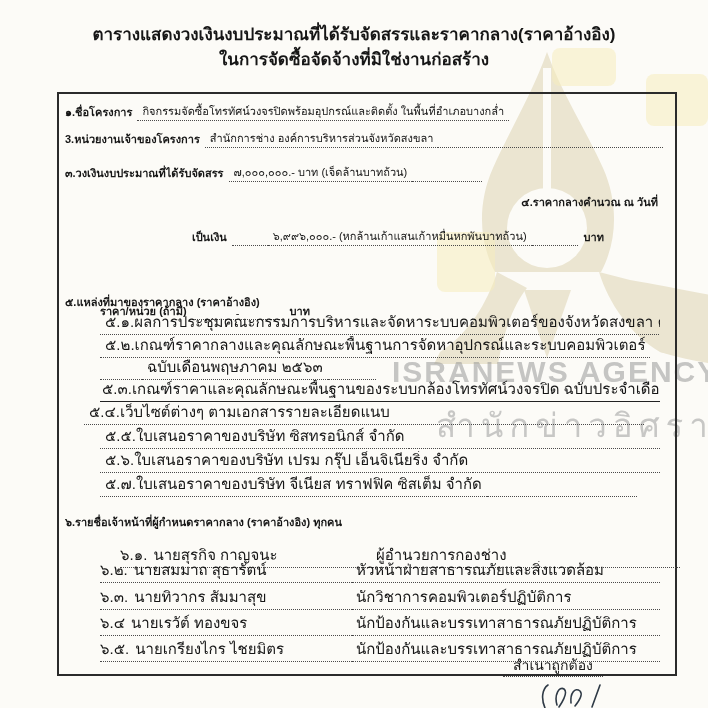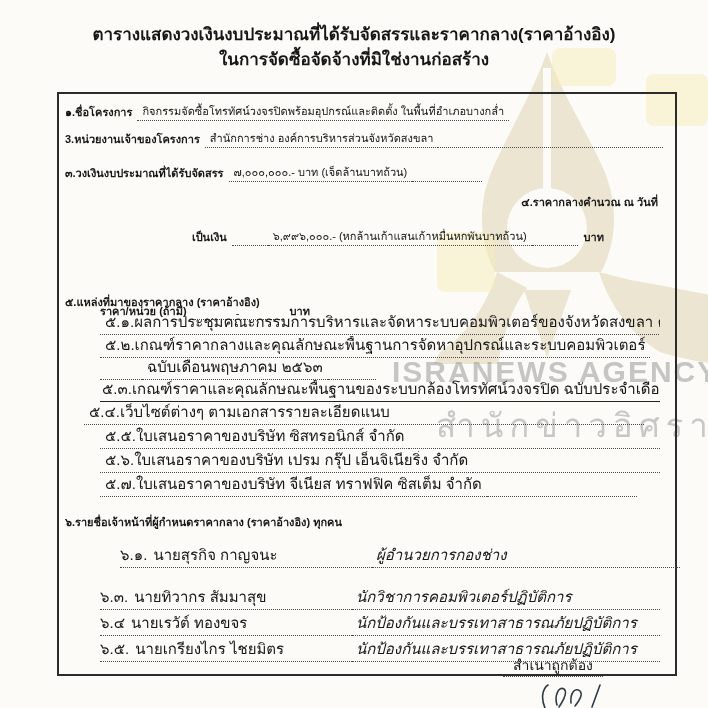--- a/index.html
+++ b/index.html
@@ -24,21 +24,21 @@
        height:22px;font-size:11px;overflow:hidden;}
   .lbl{font-weight:bold;padding-right:5px;}
   .val{border-bottom:1.5px dotted #4a4a4a;padding:0 5px;}
   .solid{border-bottom:1.3px solid #222;padding:0 2px;}
   .fill{flex:1;border-bottom:1.5px dotted #4a4a4a;}
   .dots{border-bottom:1.5px dotted #4a4a4a;display:inline-block;}
   .unit{font-weight:bold;padding-left:6px;}
   .sub{font-size:15px;}
   .name{width:252px;border-bottom:1.5px dotted #4a4a4a;display:flex;}
   .name .no{padding-right:6px;}
-  .pos{flex:1;border-bottom:1.5px dotted #4a4a4a;padding:0 4px;font-style:italic;}
+  .pos{flex:1;border-bottom:1.5px dotted #4a4a4a;padding:0 4px;}
   .certify{position:absolute;left:503px;top:654px;font-size:14px;border-bottom:1.5px dotted #4a4a4a;padding:0 10px;}
   .sig{position:absolute;left:537px;top:683px;z-index:3;}
 </style>
 </head>
 <body>
 
 <div class="page">
 
   <svg class="wm-logo" viewBox="0 0 292 318" xmlns="http://www.w3.org/2000/svg">
     <g fill="#ebe5d1">
@@ -139,20 +139,27 @@
       <span class="lbl">๖.รายชื่อเจ้าหน้าที่ผู้กำหนดราคากลาง (ราคาอ้างอิง) ทุกคน</span>
     </div>
 
     <div class="row sub" style="top:546px;left:100px;width:560px;margin-left:20px;">
       <span class="name">
         <span class="no">๖.๑.</span>
         <span>นายสุรกิจ  กาญจนะ</span>
       </span>
       <span class="pos">ผู้อำนวยการกองช่าง</span>
     </div>
+    <div class="row sub" style="top:561px;left:100px;width:560px;">
+      <span class="name">
+        <span class="no">๖.๒.</span>
+        <span>นายสมมาถ  สุธารัตน์</span>
+      </span>
+      <span class="pos">หัวหน้าฝ่ายสาธารณภัยและสิ่งแวดล้อม</span>
+    </div>
     <div class="row sub" style="top:588px;left:100px;width:560px;">
       <span class="name">
         <span class="no">๖.๓.</span>
         <span>นายทิวากร  สัมมาสุข</span>
       </span>
       <span class="pos">นักวิชาการคอมพิวเตอร์ปฏิบัติการ</span>
     </div>
     <div class="row sub" style="top:614px;left:100px;width:560px;">
       <span class="name">
         <span class="no">๖.๔</span>

